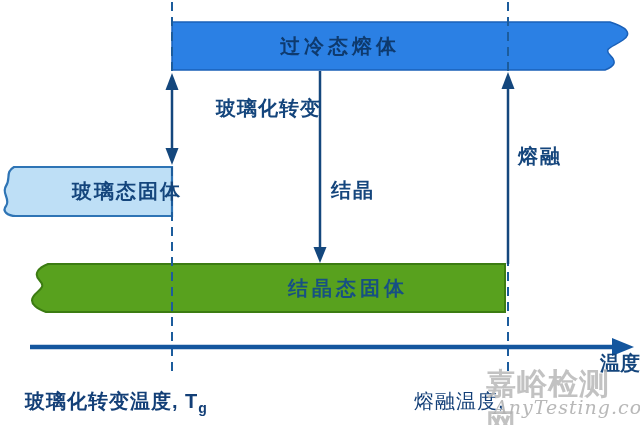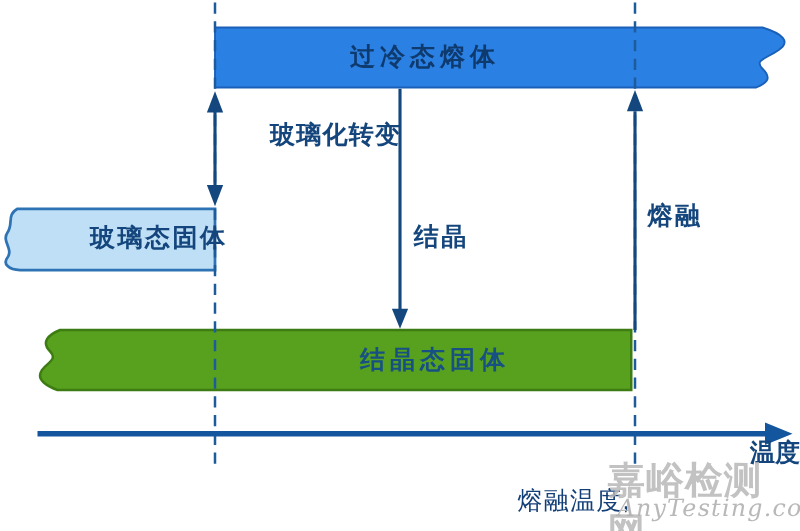--- a/index.html
+++ b/index.html
@@ -39,21 +39,21 @@
   .label-glassy {
     left: 6px; top: 167px; width: 166px; height: 49px;
     line-height: 49px; letter-spacing: 2px; color: #14457C; margin-left: 38px;
   }
   .label-crystalline {
     left: 178px; top: 264px; width: 340px; height: 48px;
     line-height: 48px; color: #175083;
   }
   .label-glass-transition { left: 180px; top: 97px; letter-spacing: 1px; margin-left: 36px; }
   .label-crystallization  { left: 331px; top: 163px; letter-spacing: 2px; margin-top: 16px; }
-  .label-melting          { left: 518px; top: 162px; letter-spacing: 2px; }
+  .label-melting          { left: 518px; top: 145px; letter-spacing: 2px; }
   .label-axis             { left: 600px; top: 352px; font-weight: 700; }
   .label-tg               { left: 25px;  top: 390px; font-weight: 700; letter-spacing: 1px; color: #133F77; }
   .label-tm               { left: 414px; top: 390px; font-weight: 400; letter-spacing: 1px; color: #133F77; }
   .sub {
     font-size: 14px;
     vertical-align: -5px;
     font-weight: 700;
   }
   .watermark-cn {
     position: absolute;
@@ -116,19 +116,22 @@
   <div class="label bar-label label-crystalline">结晶态固体</div>
 
   <div class="label label-glass-transition">玻璃化转变</div>
 
   <div class="label label-crystallization">结晶</div>
 
   <div class="label label-melting">熔融</div>
 
   <div class="label label-axis">温度</div>
 
+  <div class="label label-tg">
+    <span>玻璃化转变温度, T</span><span class="sub">g</span>
+  </div>
 
   <div class="label label-tm">熔融温度,</div>
 
   <div class="watermark-cn">嘉峪检测网</div>
   <div class="watermark-en">AnyTesting.com</div>
 
 </div>
 
 </body></html>

